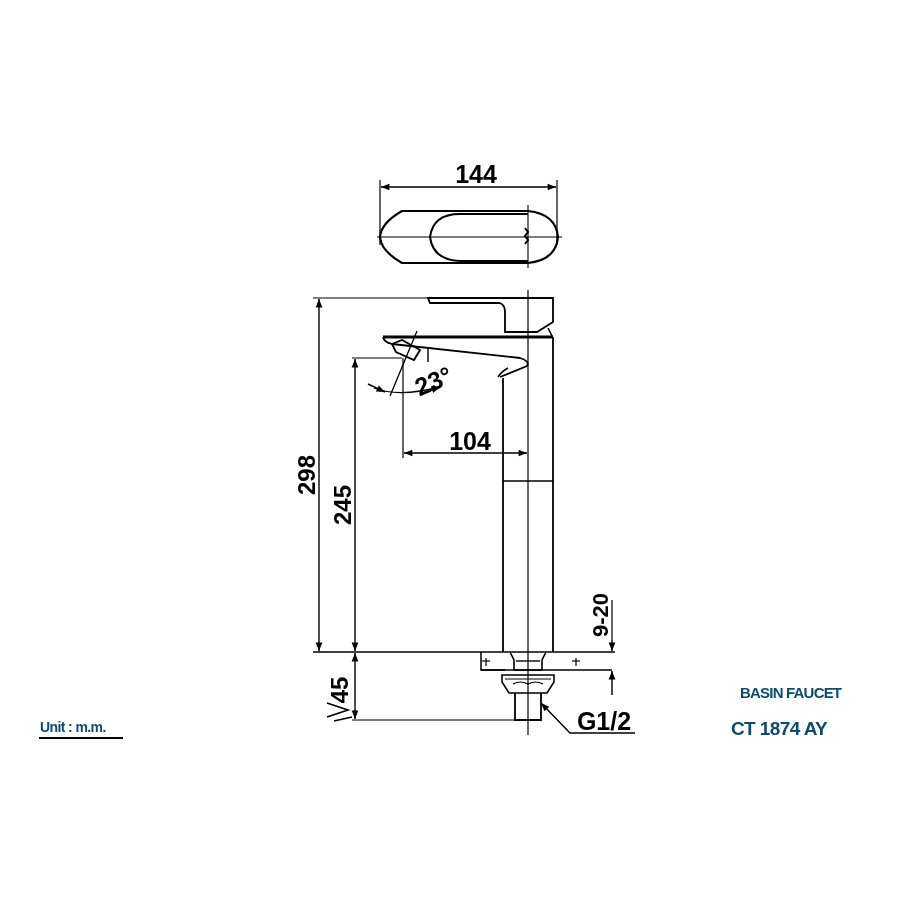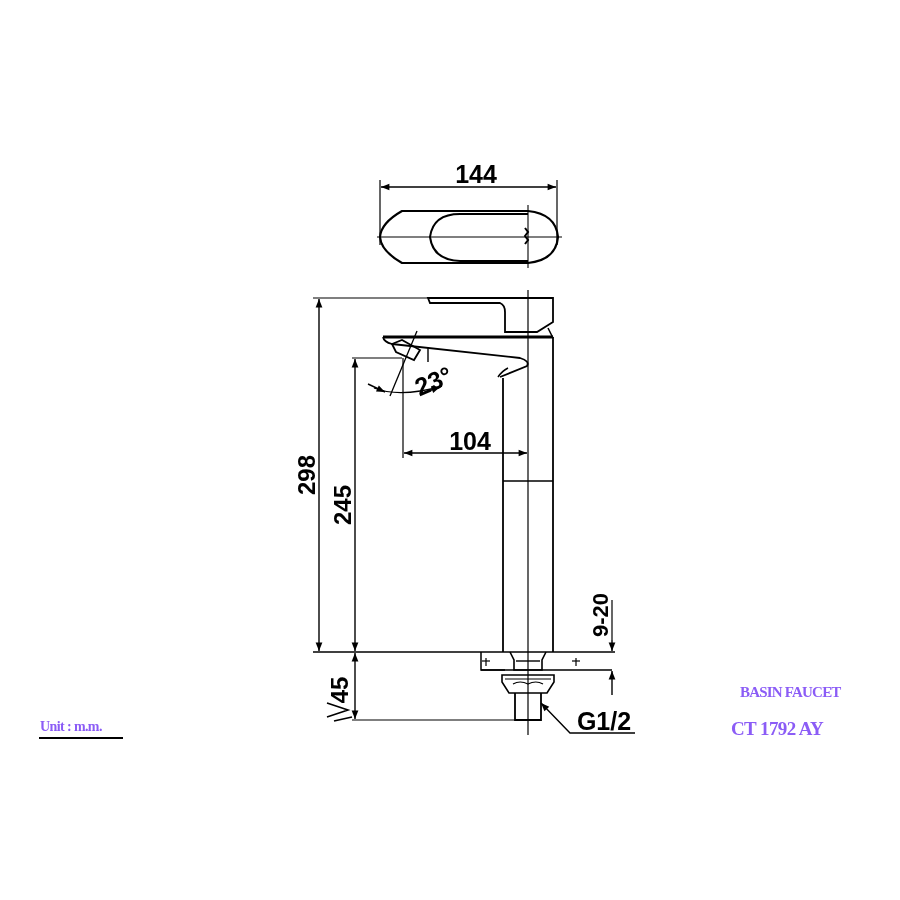--- a/index.html
+++ b/index.html
@@ -1,19 +1,19 @@
 <!DOCTYPE html>
 <html><head>
   <meta charset="utf-8">
   <style>
     html, body { margin:0; padding:0; background:#ffffff; }
     body { width:900px; height:900px; position:relative; overflow:hidden; font-family:"Liberation Sans", sans-serif; }
     svg { position:absolute; left:0; top:0; }
     .dim { font-family:"Liberation Sans", sans-serif; font-weight:700; fill:#000; }
-    .lbl { position:absolute; font-family:Liberation Serif, serif; font-weight:700; color:#8b5cf6; white-space:nowrap; }
+    .lbl { position:absolute; font-family:Liberation Sans, sans-serif; font-weight:700; color:#0c4a6e; white-space:nowrap; }
     #unit { left:40px; top:719px; font-size:14px; letter-spacing:-0.6px;text-align:right; }
     #unit-underline { position:absolute; left:39px; top:737px; width:84px; height:2px; background:#000; }
     #title { left:740px; top:684px; font-size:15px; letter-spacing:-0.8px; }
     #model { left:731px; top:718px; font-size:19px; letter-spacing:-0.6px; }
   </style>
 </head>
 <body>
 
 <svg width="900" height="900" viewBox="0 0 900 900" xmlns="http://www.w3.org/2000/svg">
   <defs>
@@ -110,13 +110,13 @@
   <g fill="none" stroke="#000" stroke-width="1.6">
     <path d="M327,703 L348,710 L327,717"></path>
     <line x1="334" y1="721" x2="352" y2="717"></line>
   </g>
   <text class="dim" x="604" y="730" font-size="25" text-anchor="middle">G1/2</text>
 </svg>
 
 <div class="lbl" id="unit">Unit : m.m.</div>
 <div id="unit-underline"></div>
 <div class="lbl" id="title">BASIN FAUCET</div>
-<div class="lbl" id="model">CT 1792 AY</div>
+<div class="lbl" id="model">CT 1874 AY</div>
 
 </body></html>

